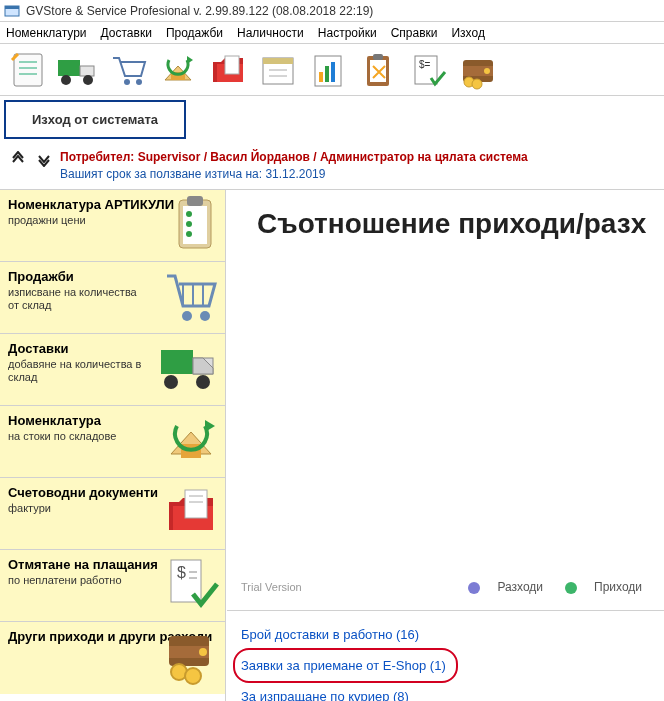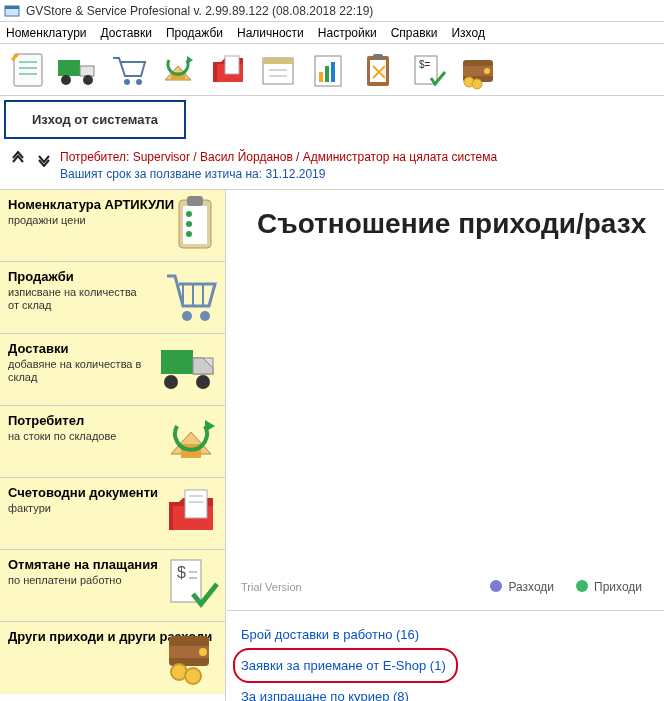--- a/index.html
+++ b/index.html
@@ -62,21 +62,21 @@
   }
   .user-row {
     display: flex;
     align-items: flex-start;
     padding: 10px 6px 6px 10px;
     gap: 8px;
   }
   .chevrons { display: flex; gap: 10px; padding-top: 2px; }
   .chev { cursor: pointer; }
   .user-text { line-height: 1.4; }
-  .user-line1 { color: #b00000; font-weight: normal; font-size: 12px; }
+  .user-line1 { color: #b00000; font-weight: bold; font-size: 12px; }
   .user-line2 { color: #1854a8; font-size: 12px; }
   .user-line2 .date { color: #1854a8; }
   .body {
     display: flex;
     border-top: 1px solid #d0d0d0;
     height: calc(701px - 22px - 22px - 52px - 48px - 44px);
   }
   .sidebar {
     width: 226px;
     border-right: 1px solid #d0d0d0;
@@ -111,21 +111,21 @@
     top: 390px;
     left: 0;
     right: 0;
     display: flex;
     align-items: center;
     justify-content: space-between;
     padding: 0 22px 0 14px;
   }
   .trial { color: #999; font-size: 11px; }
   .legend { display: flex; gap: 22px; align-items: center; }
-  .legend-item { display: flex; align-items: flex-start; gap: 6px; font-size: 12px; color: #555; }
+  .legend-item { display: flex; align-items: flex-end; gap: 17px; font-size: 12px; color: #555; }
   .dot { width: 12px; height: 12px; border-radius: 50%; }
   .dot.exp { background: #7c7cd4; }
   .dot.inc { background: #3db56a; }
   .links-box {
     position: absolute;
     left: 0; right: 0;
     top: 420px;
     border-top: 1px solid #d0d0d0;
     padding: 10px 14px;
     font-size: 13px;
@@ -318,21 +318,21 @@
             <rect x="4" y="12" width="32" height="24" fill="#2f9e44"></rect>
             <rect x="36" y="20" width="20" height="16" fill="#ddd" stroke="#888"></rect>
             <polygon points="36,20 46,20 56,30 56,36 36,36" fill="#ccc" stroke="#888"></polygon>
             <circle cx="14" cy="44" r="7" fill="#333"></circle>
             <circle cx="46" cy="44" r="7" fill="#333"></circle>
           </svg>
       </span>
     </div>
 
     <div class="side-item">
-      <div class="side-title">Потребител</div>
+      <div class="side-title">Номенклатура</div>
       <div class="side-sub">на стоки по складове</div>
       <span class="side-icon">
         <svg width="60" height="60">
             <polygon points="10,44 30,22 50,44" fill="#f0c97a" stroke="#b08b3e"></polygon>
             <rect x="20" y="34" width="20" height="14" fill="#e6a53a"></rect>
             <path d="M44 16 A16 16 0 1 1 16 16" fill="none" stroke="#2f9e44" stroke-width="4"></path>
             <polygon points="44,10 54,16 44,22" fill="#2f9e44"></polygon>
           </svg>
       </span>
     </div>

